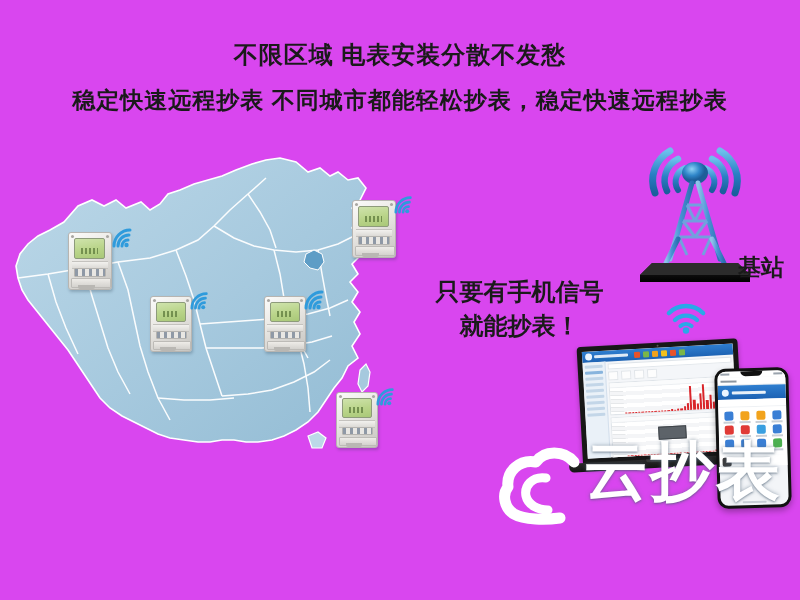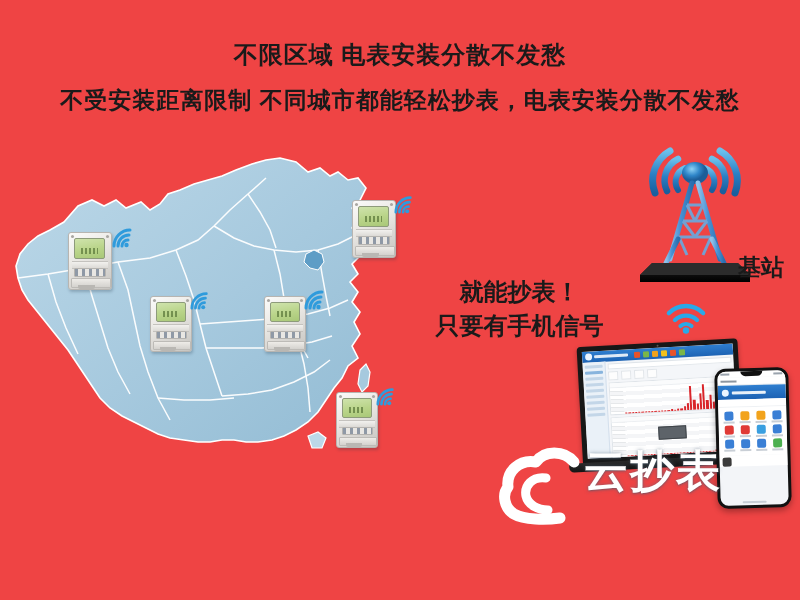--- a/index.html
+++ b/index.html
@@ -4,21 +4,21 @@
 <title>云抄表</title>
 <style>
   html,body{margin:0;padding:0;}
   body{
     width:800px;height:600px;
     background:#ffffff;
     font-family:"Liberation Sans","DejaVu Sans",sans-serif;
     overflow:hidden;
     position:relative;
   }
-  #stage{position:absolute;left:0;top:0;width:800px;height:600px;overflow:hidden;background:#ef4444;}
+  #stage{position:absolute;left:0;top:0;width:800px;height:600px;overflow:hidden;background:#d946ef;}
 
   
   .headline{
     position:absolute;left:0;width:800px;text-align:center;
     color:#1a1a1a;font-weight:bold;letter-spacing:1px;
     white-space:nowrap;
   }
   #headline1{top:40px;font-size:24px;line-height:30px;}
   #headline2{top:85px;font-size:23px;line-height:30px;}
 
@@ -156,38 +156,38 @@
   .pcell s{display:block;width:11px;height:2px;background:#c9cfd6;text-decoration:none;}
   .plast{padding:2px 3px 0 3px;background:#fff;}
   .plast em{display:block;width:9px;height:9px;border-radius:2px;background:#3b3b3b;}
   .phome{position:absolute;left:50%;bottom:2px;margin-left:-12px;width:24px;height:2px;background:#c7ced6;border-radius:1px;}
 
   
   #watermark{position:absolute;left:498px;top:438px;width:302px;height:96px;pointer-events:none;}
   #wm-cloud{position:absolute;left:0;top:4px;}
   #wm-text{
     position:absolute;left:86px;top:4px;
-    font-size:44px;font-weight:bold;color:#ffffff;line-height:58px;
+    font-size:64px;font-weight:bold;color:#ffffff;line-height:58px;
     letter-spacing:2px;white-space:nowrap;
     text-shadow:0 0 4px rgba(90,110,130,.55),0 1px 2px rgba(60,80,100,.5);
   }
   #wm-sub{
     position:absolute;left:90px;top:62px;
     font-size:21px;font-weight:bold;color:#ffffff;letter-spacing:2px;
     text-shadow:0 0 4px rgba(90,110,130,.55),0 1px 2px rgba(60,80,100,.5);
     white-space:nowrap;
   }
 </style>
 </head>
 <body>
 
 <div id="stage">
 
   <div class="headline" id="headline1">不限区域 电表安装分散不发愁</div>
-  <div class="headline" id="headline2">不受安装距离限制 不同城市都能轻松抄表，电表安装分散不发愁</div>
+  <div class="headline" id="headline2">稳定快速远程抄表 不同城市都能轻松抄表，稳定快速远程抄表</div>
 
   <div id="map-wrap">
     <svg viewBox="0 0 430 330" xmlns="http://www.w3.org/2000/svg">
       <defs>
         <linearGradient id="mapg" x1="0" y1="0" x2="1" y2="1">
           <stop offset="0%" stop-color="#bcd8e8"></stop>
           <stop offset="55%" stop-color="#a6c9de"></stop>
           <stop offset="100%" stop-color="#93bcd4"></stop>
         </linearGradient>
       </defs>
@@ -331,22 +331,22 @@
         <g fill="none" stroke="#2f9bdc" stroke-width="3" stroke-linecap="round">
       <path d="M4,20 A16,16 0 0 1 20,4"></path>
           <path d="M8,20 A11,11 0 0 1 19,9"></path>
           <path d="M12,20 A6,6 0 0 1 18,14"></path>
         </g>
       <circle cx="16.5" cy="19" r="2.2" fill="#2f9bdc"></circle>
       </svg>
   </div>
 
   <div id="center-copy">
+    <div>只要有手机信号</div>
     <div>就能抄表！</div>
-    <div>只要有手机信号</div>
   </div>
 
   <div id="tower-wrap">
     <svg width="130" height="155" viewBox="0 0 130 155" xmlns="http://www.w3.org/2000/svg">
       <defs>
         <linearGradient id="arcg" x1="0" y1="0" x2="0" y2="1">
           <stop offset="0%" stop-color="#6cc0ec"></stop>
             <stop offset="55%" stop-color="#2a7fc4"></stop>
             <stop offset="100%" stop-color="#1a5f9e"></stop>
         </linearGradient>

